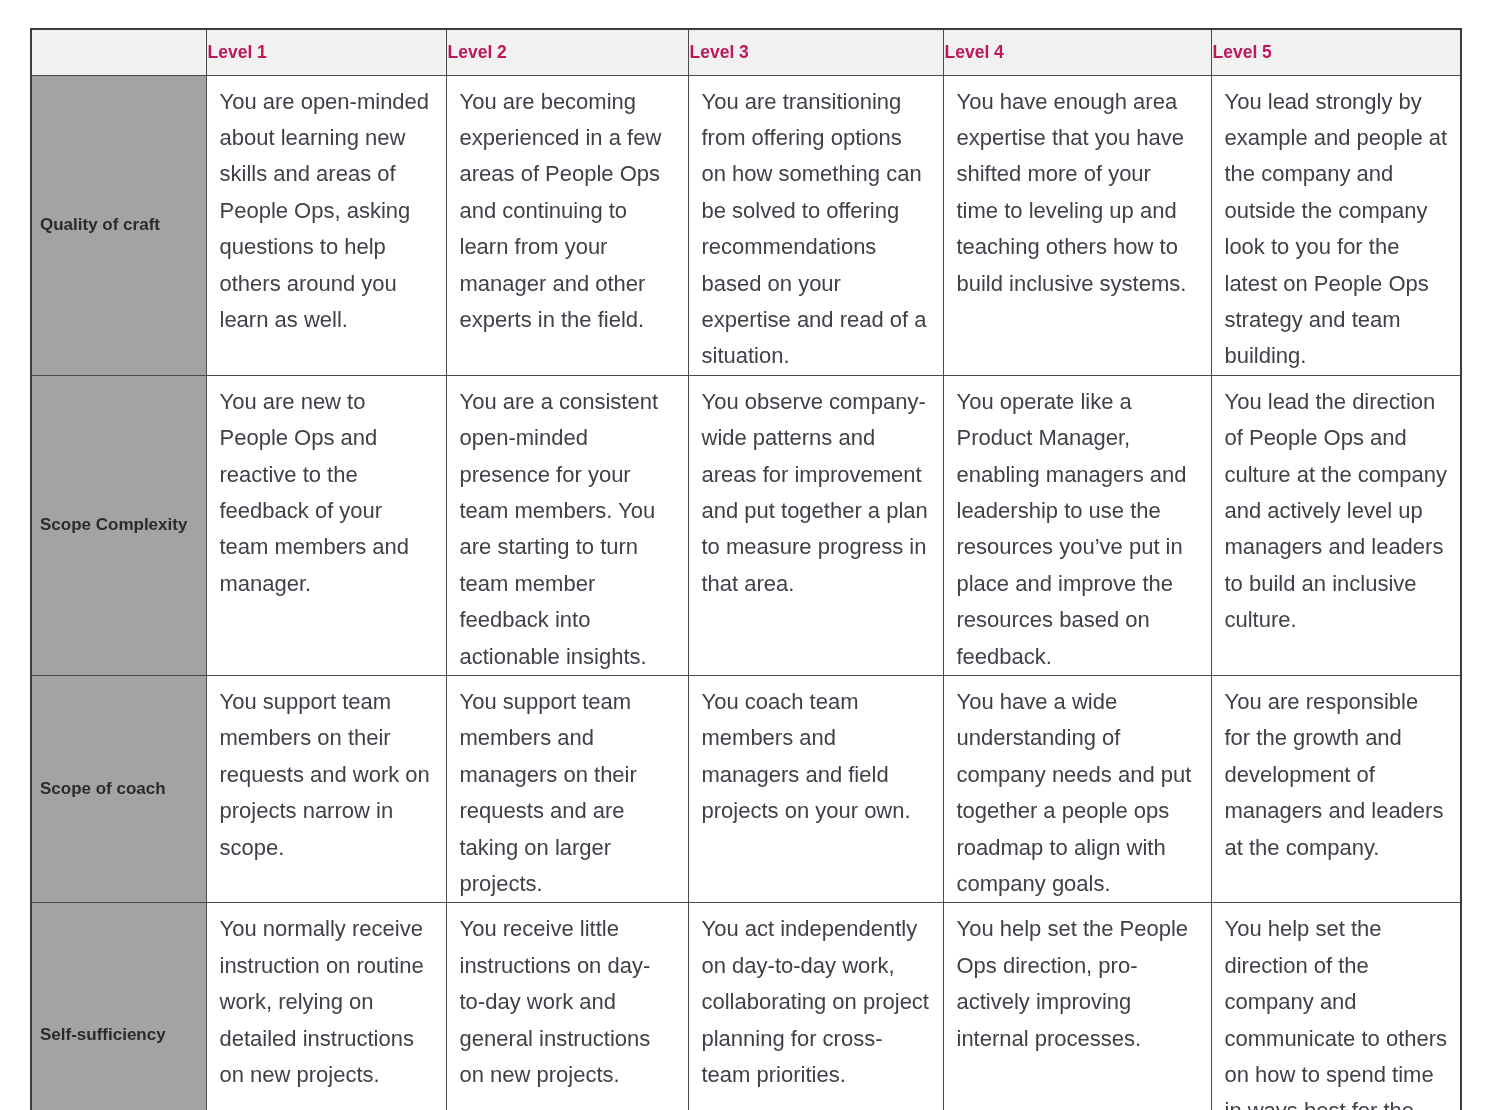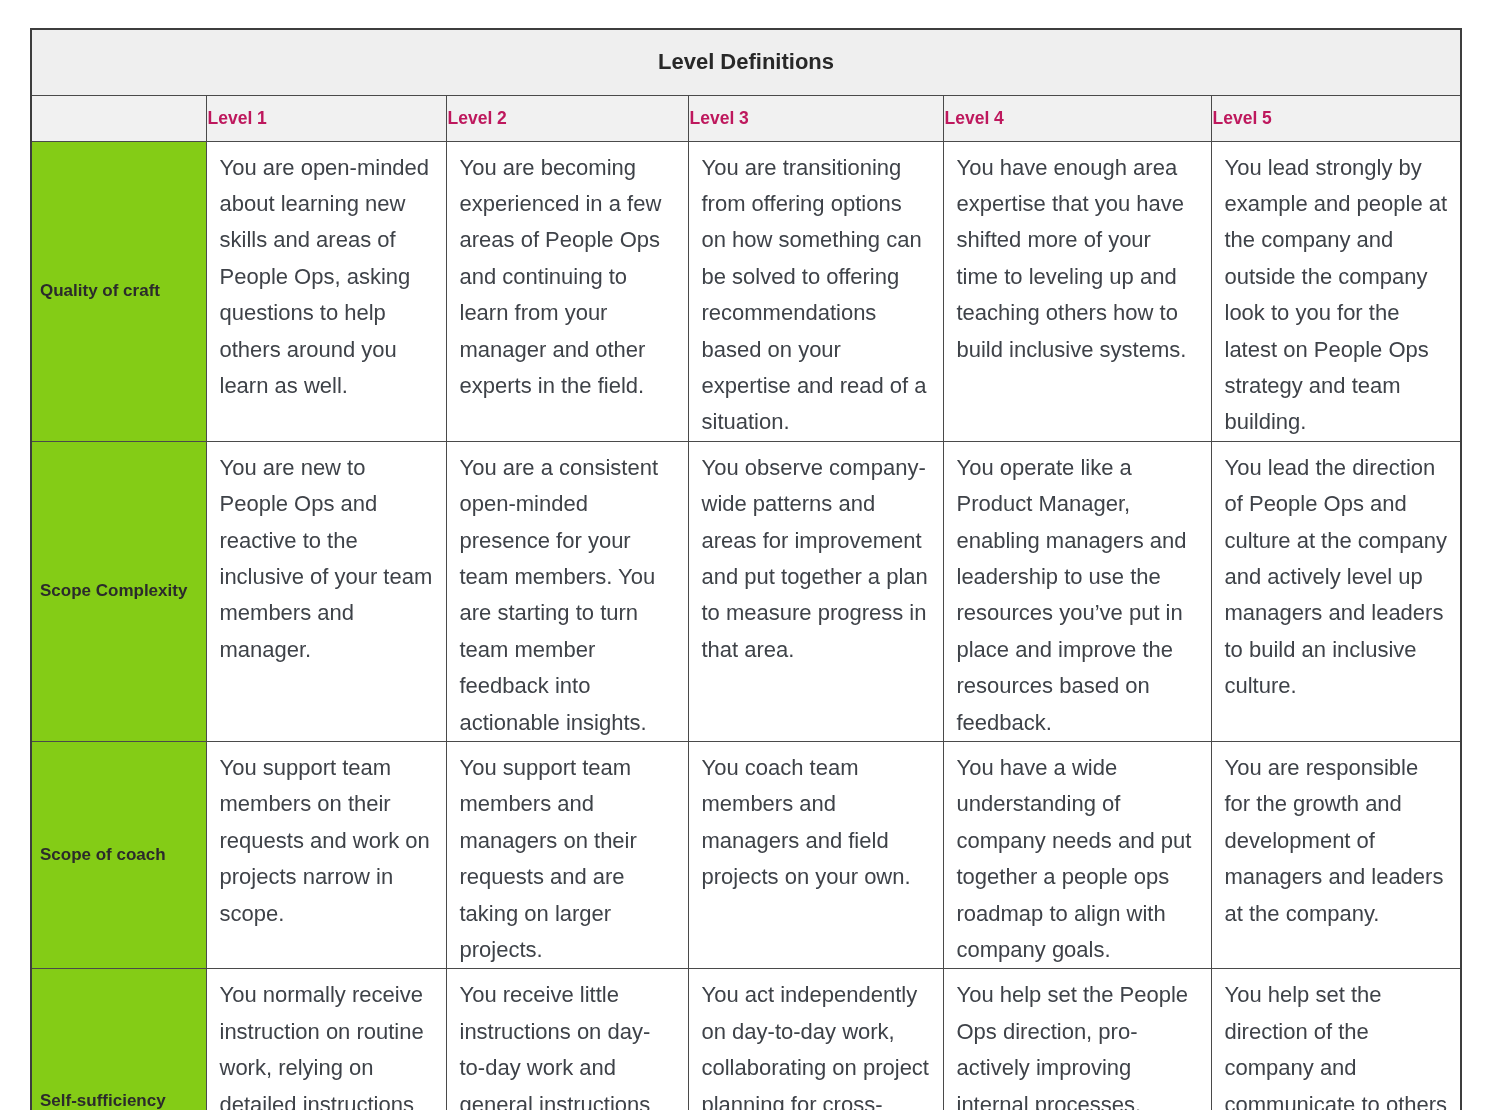--- a/index.html
+++ b/index.html
@@ -40,21 +40,21 @@
   .col-head {
     background: #f1f1f1;
     height: 46px;
     text-align: left;
     vertical-align: middle;
     font-size: 17.5px;
     font-weight: 700;
     color: #be185d;
   }
   .row-head {
-    background: #84cc16;
+    background: #a3a3a3;
     text-align: left;
     vertical-align: middle;
     padding: 0 6px 0 8px;
     font-size: 17px;
     font-weight: 700;
     color: #2b2b2b;
   }
   .body-cell {
     background: #ffffff;
     vertical-align: top;
@@ -76,23 +76,20 @@
     <colgroup>
       <col style="width:175px">
       <col style="width:240px">
       <col style="width:242px">
       <col style="width:255px">
       <col style="width:268px">
       <col style="width:250px">
     </colgroup>
 
     <tbody>
-        <tr>
-      <td class="title-cell" colspan="6">Level Definitions</td>
-    </tr>
 
     <tr>
       <td class="corner-cell"></td>
       <td class="col-head">Level 1</td>
       <td class="col-head">Level 2</td>
       <td class="col-head">Level 3</td>
       <td class="col-head">Level 4</td>
       <td class="col-head">Level 5</td>
     </tr>
 
@@ -100,21 +97,21 @@
       <td class="row-head">Quality of craft</td>
       <td class="body-cell">You are open-minded about learning new skills and areas of People Ops, asking questions to help others around you learn as well.</td>
       <td class="body-cell">You are becoming experienced in a few areas of People Ops and continuing to learn from your manager and other experts in the field.</td>
       <td class="body-cell">You are transitioning from offering options on how something can be solved to offering recommendations based on your expertise and read of a situation.</td>
       <td class="body-cell">You have enough area expertise that you have shifted more of your time to leveling up and teaching others how to build inclusive systems.</td>
       <td class="body-cell">You lead strongly by example and people at the company and outside the company look to you for the latest on People Ops strategy and team building.</td>
     </tr>
 
     <tr class="row-tall">
       <td class="row-head">Scope Complexity</td>
-      <td class="body-cell">You are new to People Ops and reactive to the inclusive of your team members and manager.</td>
+      <td class="body-cell">You are new to People Ops and reactive to the feedback of your team members and manager.</td>
       <td class="body-cell">You are a consistent open-minded presence for your team members. You are starting to turn team member feedback into actionable insights.</td>
       <td class="body-cell">You observe company-wide patterns and areas for improvement and put together a plan to measure progress in that area.</td>
       <td class="body-cell">You operate like a Product Manager, enabling managers and leadership to use the resources you’ve put in place and improve the resources based on feedback.</td>
       <td class="body-cell">You lead the direction of People Ops and culture at the company and actively level up managers and leaders to build an inclusive culture.</td>
     </tr>
 
     <tr class="row-mid">
       <td class="row-head">Scope of coach</td>
       <td class="body-cell">You support team members on their requests and work on projects narrow in scope.</td>
       <td class="body-cell">You support team members and managers on their requests and are taking on larger projects.</td>

